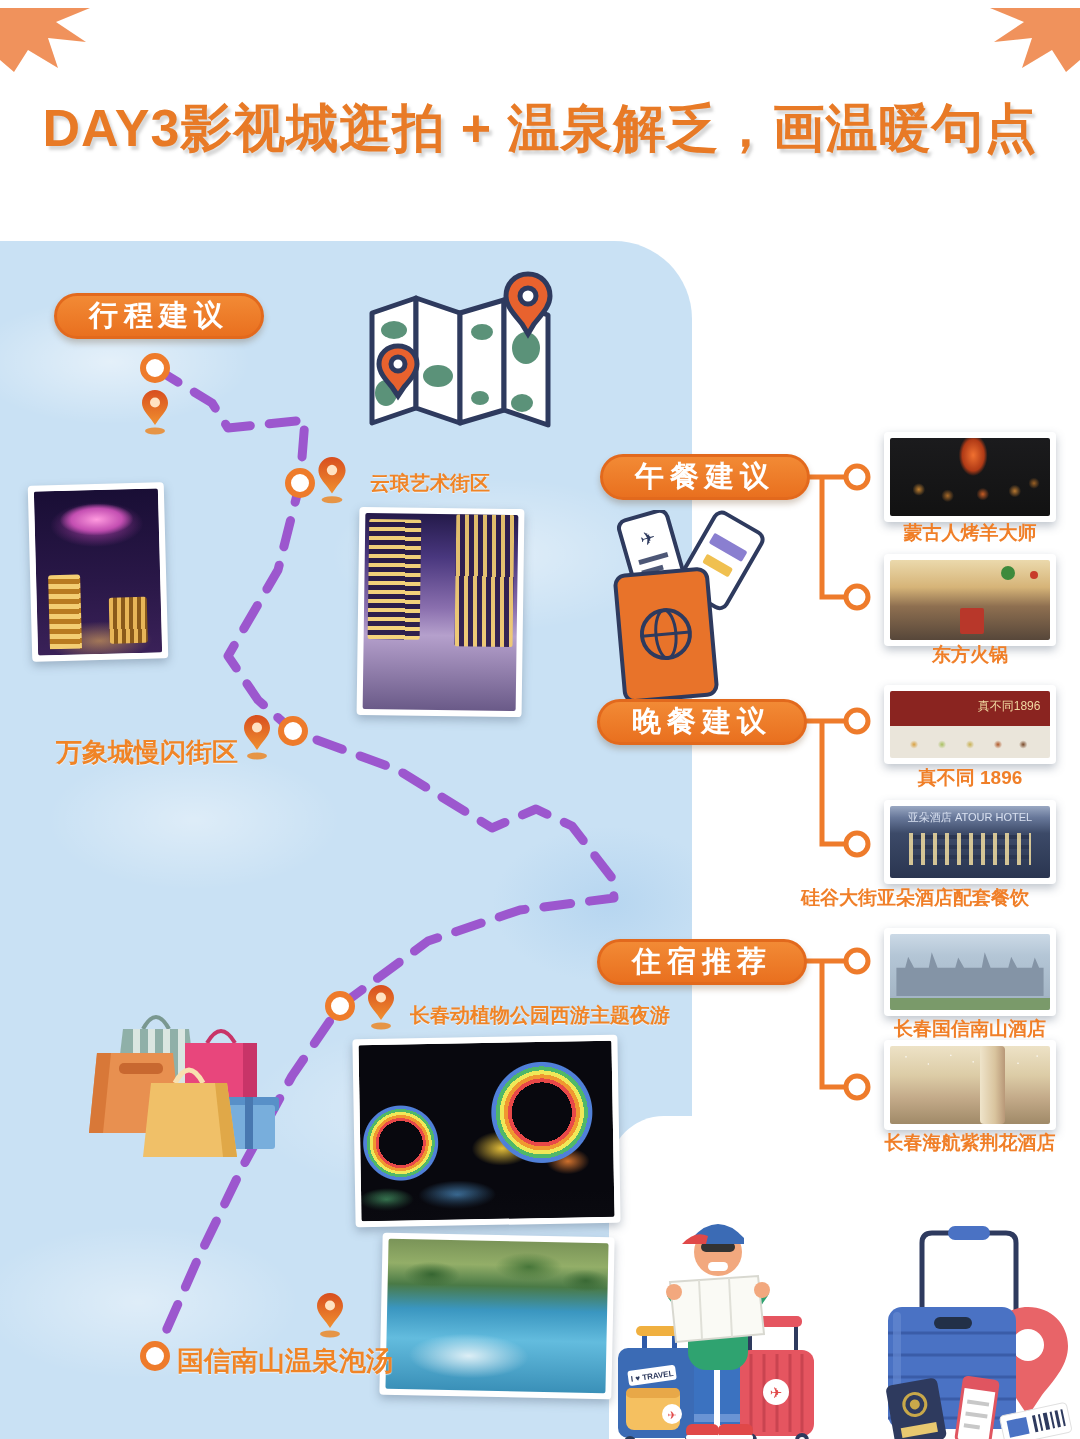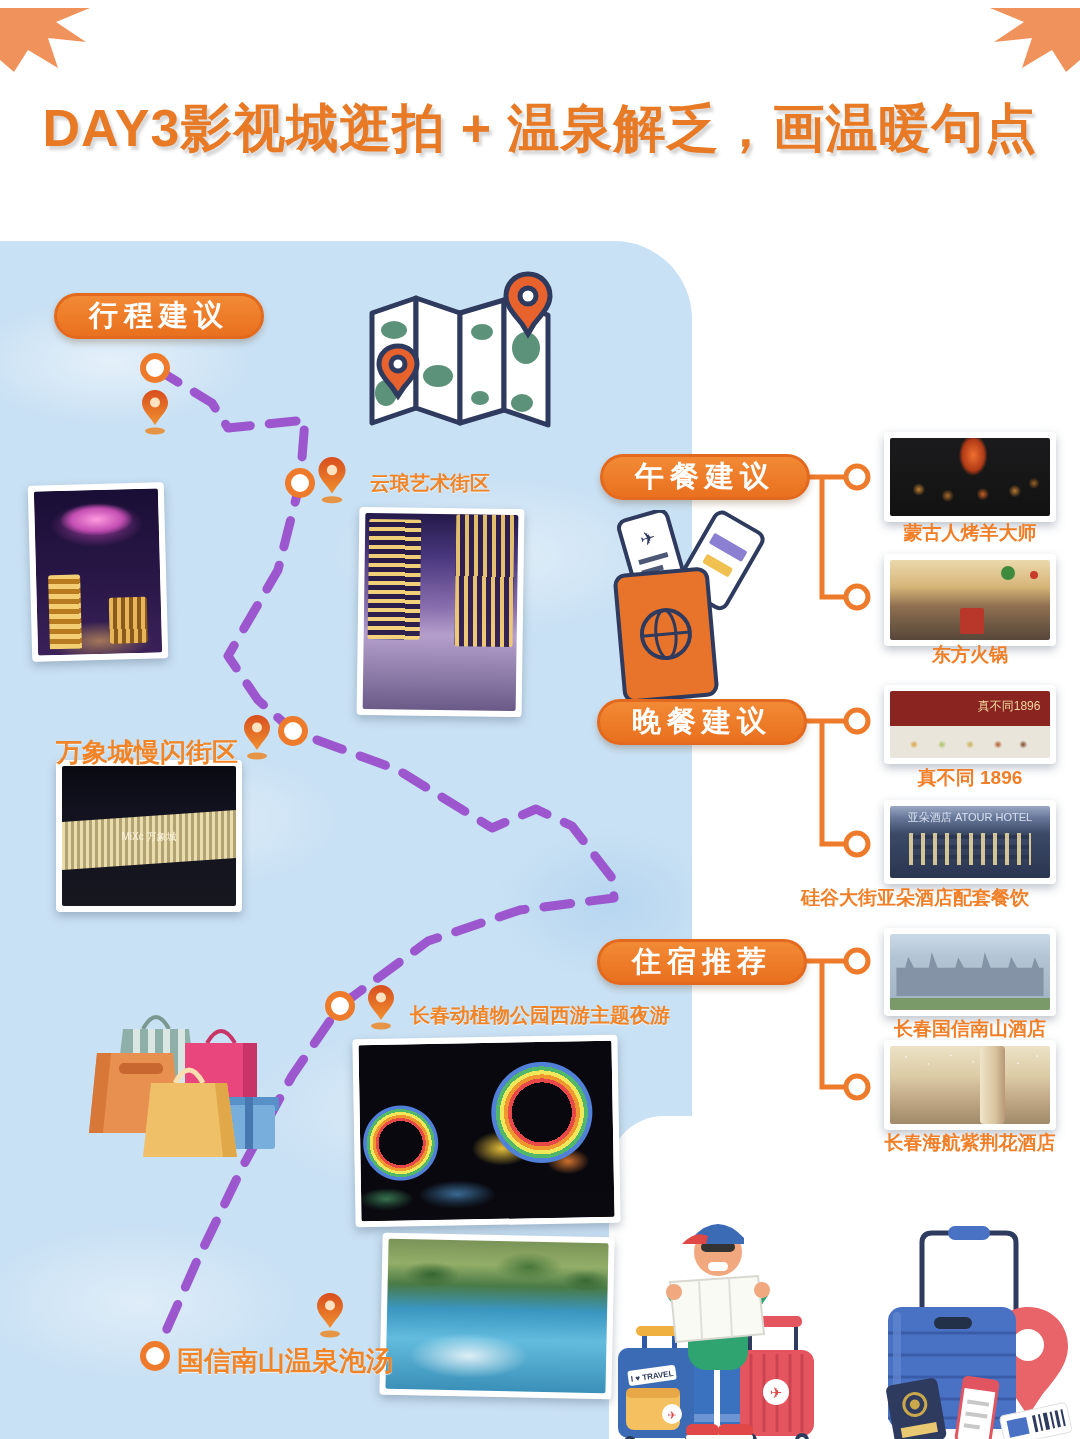--- a/index.html
+++ b/index.html
@@ -200,25 +200,20 @@
     </svg>
   <div class="stop-label" style="left:370px;top:462px;font-size:20px">云琅艺术街区</div>
   <div class="photo" style="left:358px;top:500px;width:153px;height:196px;transform:rotate(0.8deg)">
     <div class="photo-inner yunlang-bg"></div>
   </div>
 
   <div class="stop-label" style="left:56px;top:727px;font-size:26px">万象城慢闪街区</div>
   <svg class="pin" style="left:241px;top:706px" width="32" height="46" viewBox="0 0 32 46">
       <use href="#pin-shape"></use>
     </svg>
-  <div class="photo" style="left:56px;top:752px;width:174px;height:140px">
-    <div class="photo-inner wanxiang-bg">
-      <span class="sign-text" style="left:50%;top:46%;transform:translateX(-50%);font-size:10px;color:#F8F4E0">MiXc 万象城</span>
-    </div>
-  </div>
 
   <svg class="pin" style="left:365px;top:976px" width="32" height="46" viewBox="0 0 32 46">
       <use href="#pin-shape"></use>
     </svg>
   <div class="stop-label" style="left:410px;top:994px;font-size:20px">长春动植物公园西游主题夜游</div>
   <div class="photo" style="left:354px;top:1029px;width:253px;height:176px;transform:rotate(-1deg)">
     <div class="photo-inner zoo-bg"></div>
   </div>
 
   <svg class="pin" style="left:314px;top:1284px" width="32" height="46" viewBox="0 0 32 46">

